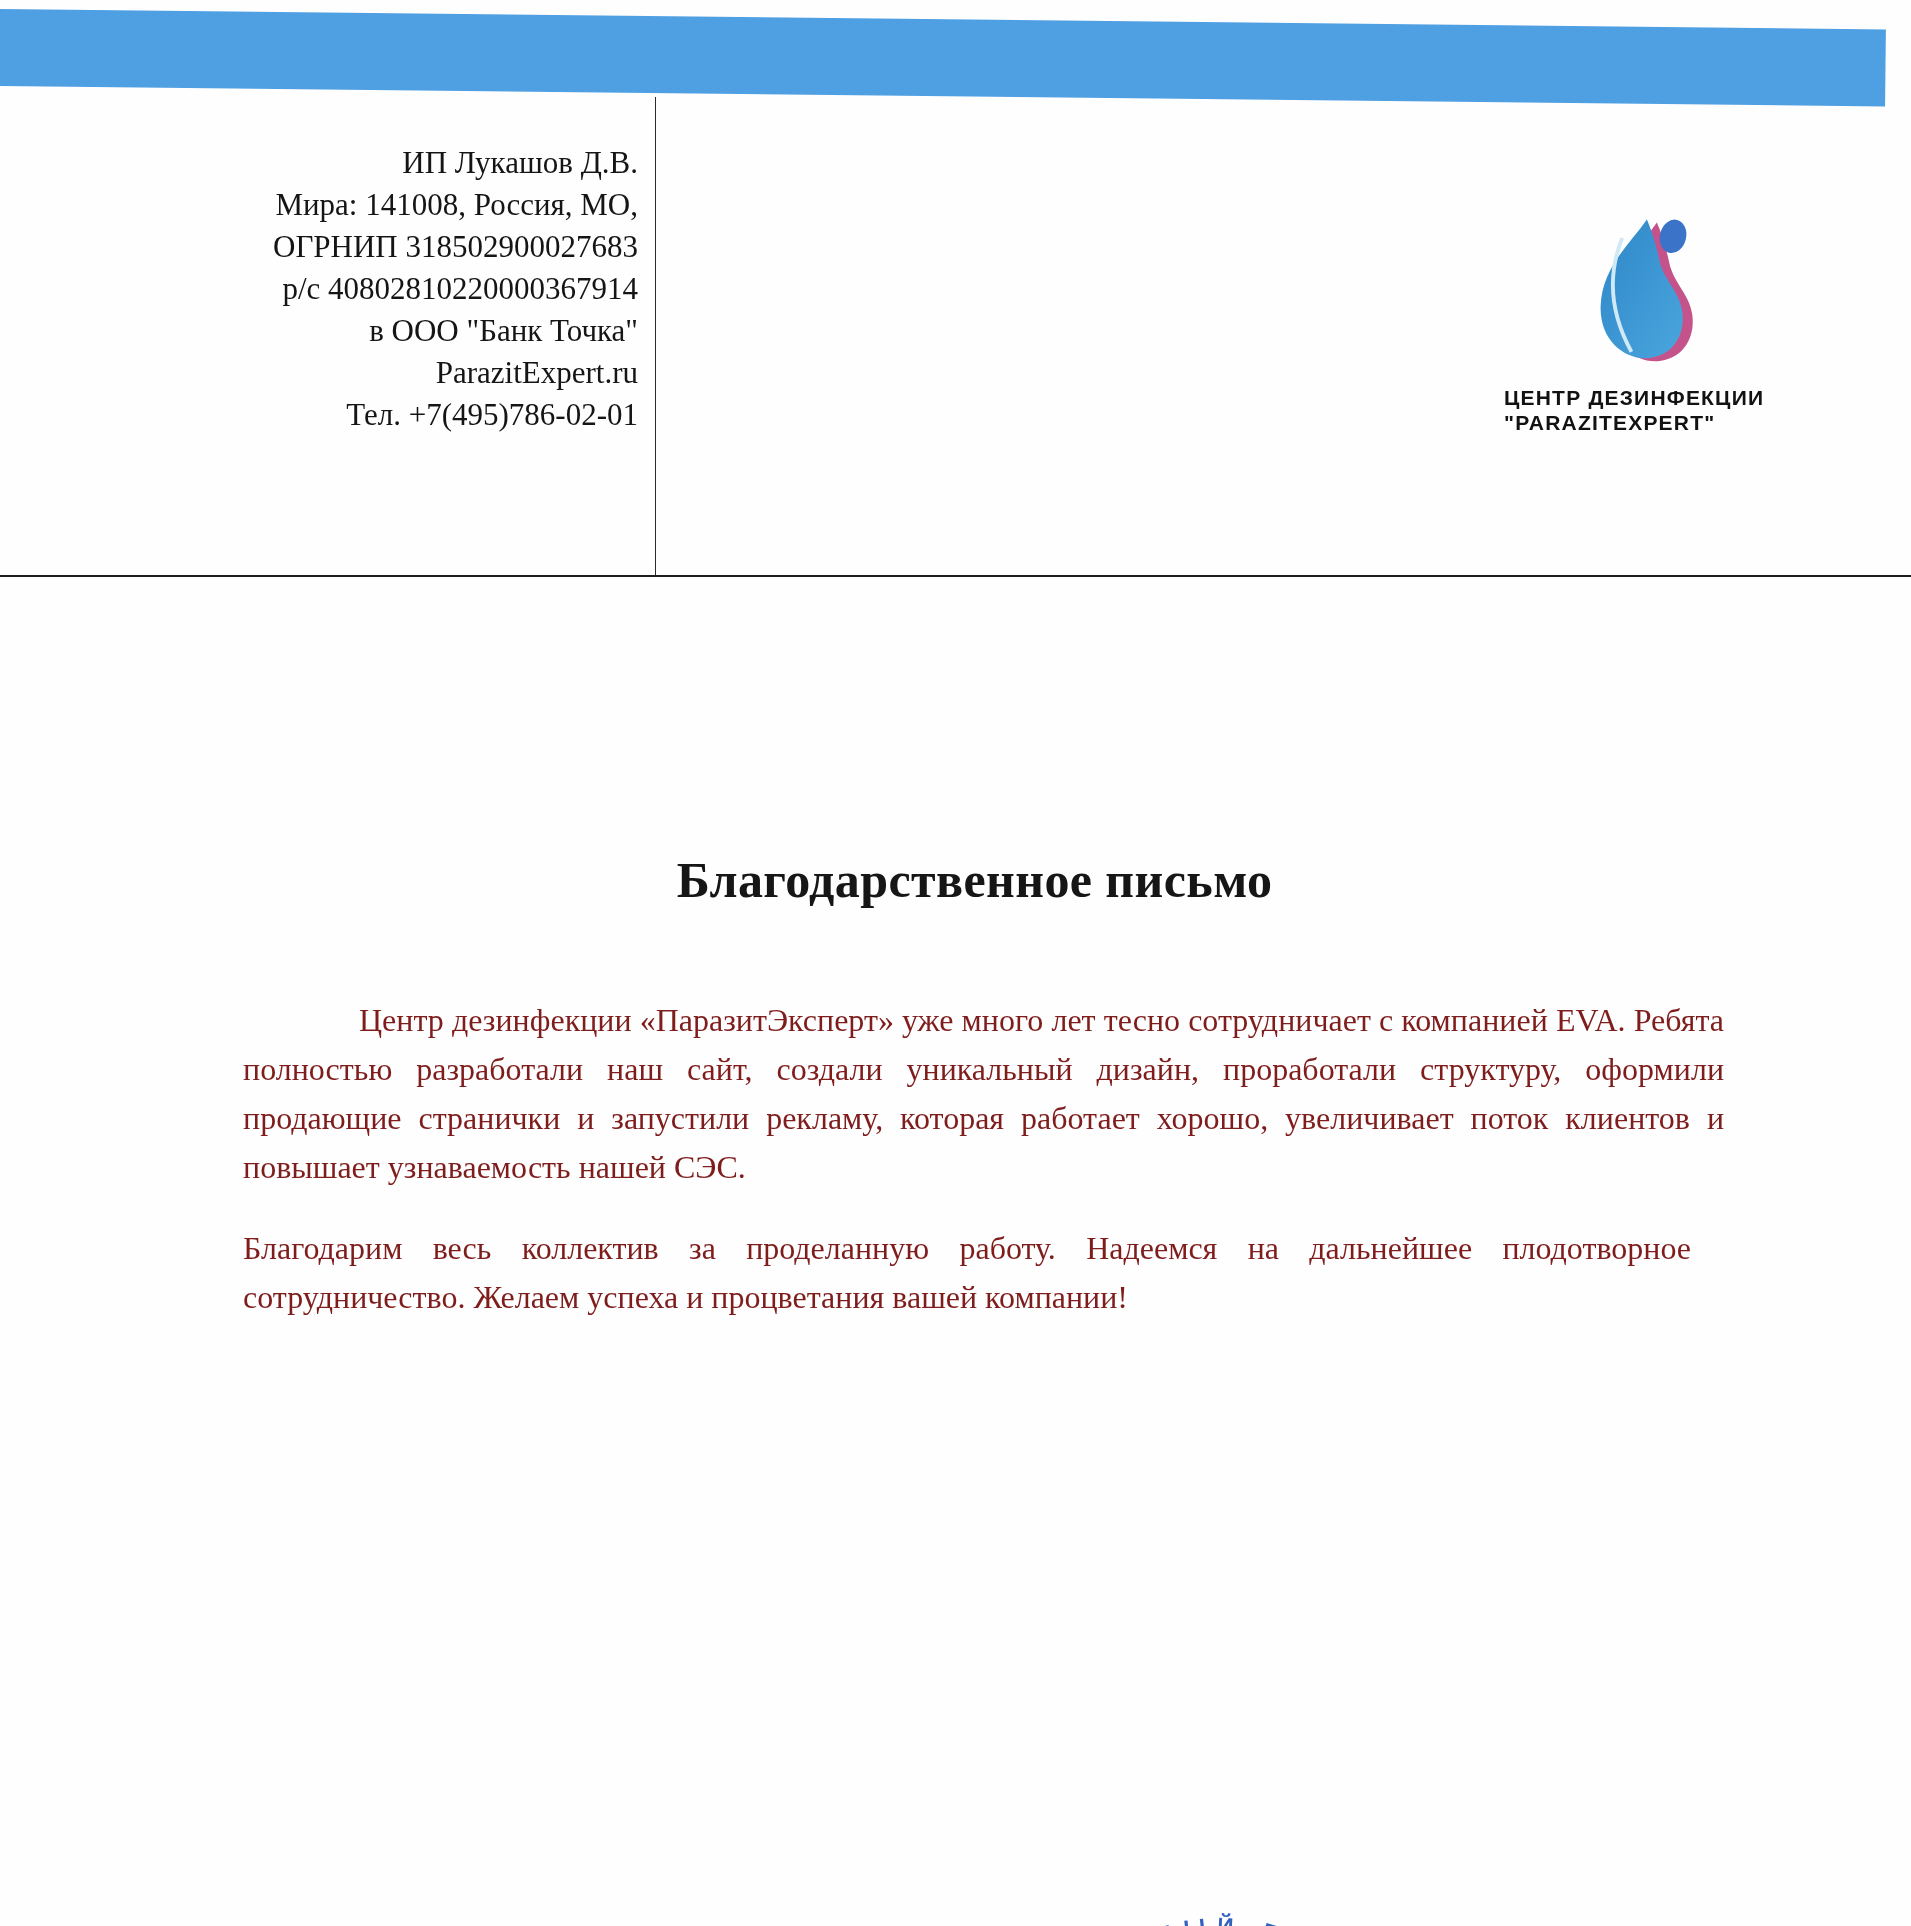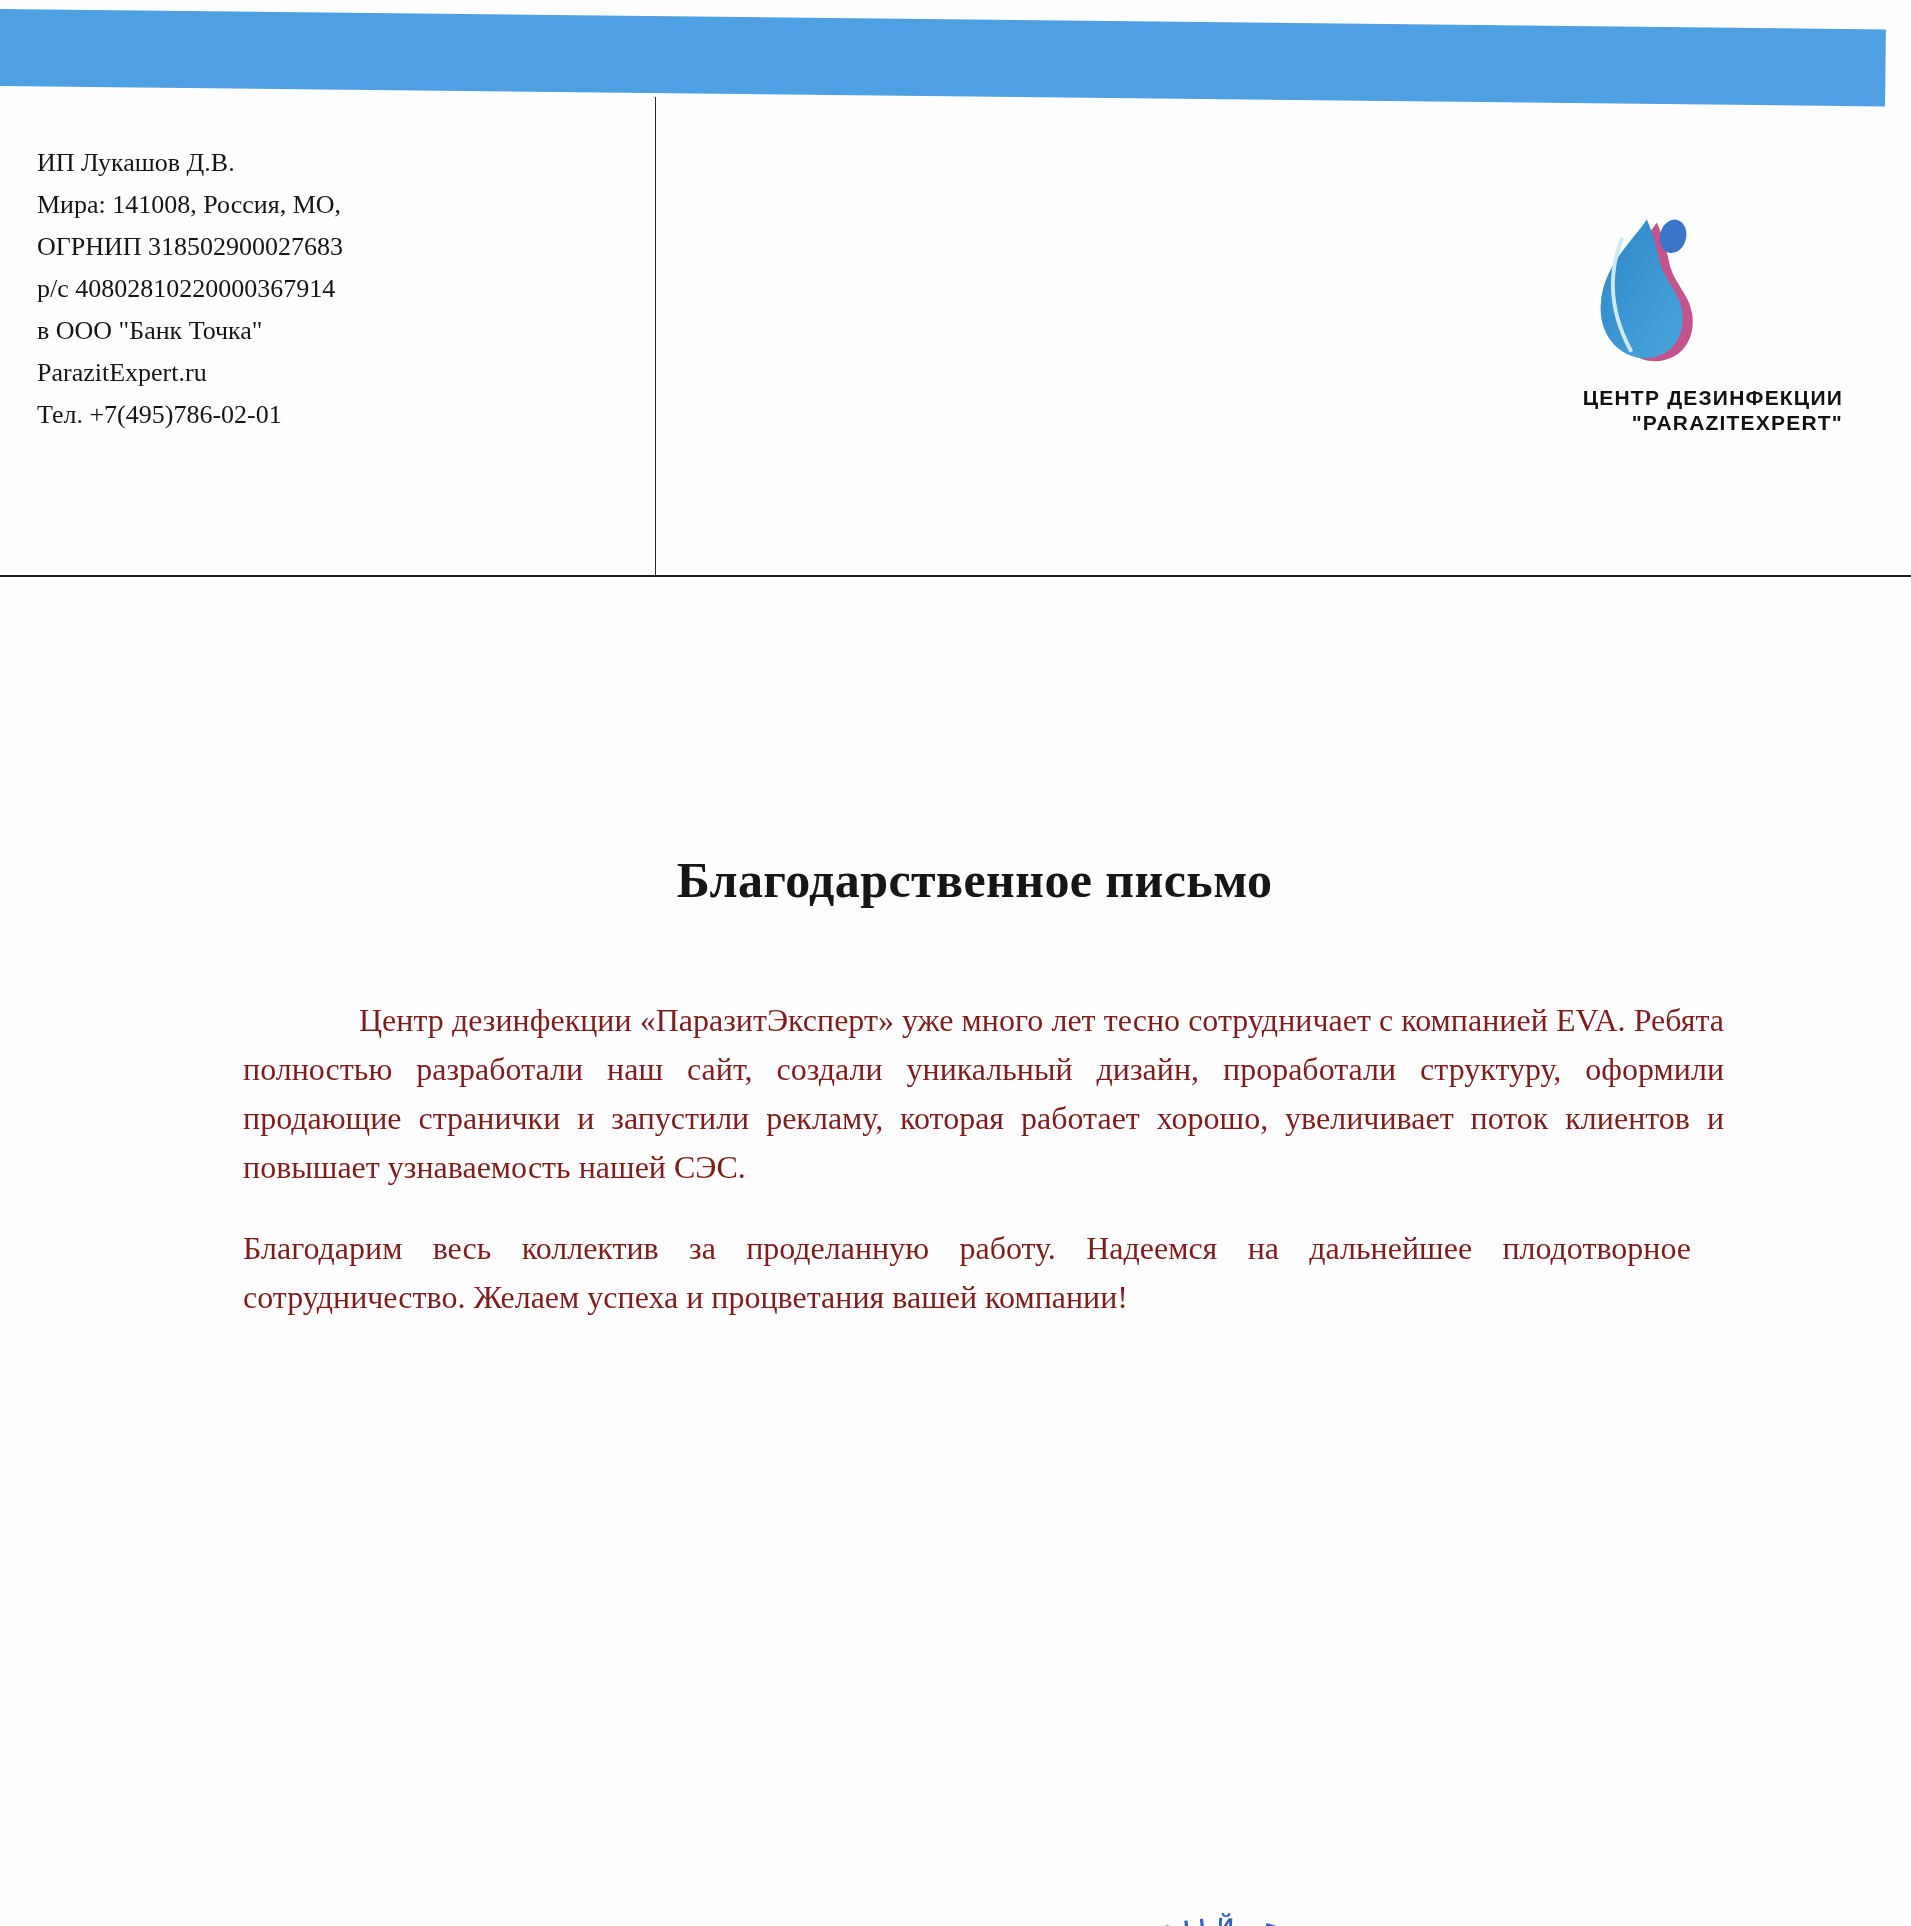--- a/index.html
+++ b/index.html
@@ -5,28 +5,28 @@
   html,body{margin:0;padding:0;}
   body{width:1911px;height:2702px;position:relative;background:#fefefe;
        font-family:"Liberation Serif", serif;color:#141414;overflow:hidden;}
   .abs{position:absolute;}
 
   
   .top-bar{left:-4.6px;top:8.5px;width:1891px;height:77px;background:#4f9fe3;
            transform:rotate(0.62deg);transform-origin:0 0;}
 
   
-  .letterhead{left:37px;top:142px;font-size:26px;line-height:42px;color:#151515;width:601px;}
+  .letterhead{left:37px;top:142px;font-size:31px;line-height:42px;color:#151515;width:601px;text-align:right;}
   .letterhead .email-link{color:#2953a8;border-bottom:1.5px solid #2953a8;}
   .vrule{left:655px;top:97px;width:1.2px;height:479px;background:#2b2b2b;}
   .hrule{left:0;top:575px;width:1911px;height:1.9px;background:#1e1e1e;}
 
   
   .brand-logo{left:1556px;top:213px;width:154px;height:166px;}
-  .brand-caption{left:1504px;top:385px;width:339px;text-align:right;
+  .brand-caption{left:1504px;top:385px;width:339px;text-align:left;
       font-family:"Liberation Sans",sans-serif;font-weight:700;font-size:21px;
       line-height:25.4px;letter-spacing:1.2px;color:#121212;}
 
   
   .title{left:0;top:851px;width:1911px;text-align:center;transform:translateX(19px);
       font-weight:700;font-size:50px;letter-spacing:0.4px;color:#161616;}
   .para{left:243px;width:1481px;font-size:32px;line-height:49px;text-align:justify;color:#7f1d1d;}
   .para1{top:996px;text-indent:116px;}
   .para2{top:1224px;width:1448px;}
   .stamp{left:936px;top:1880px;width:693px;height:562px;z-index:3;pointer-events:none;}

